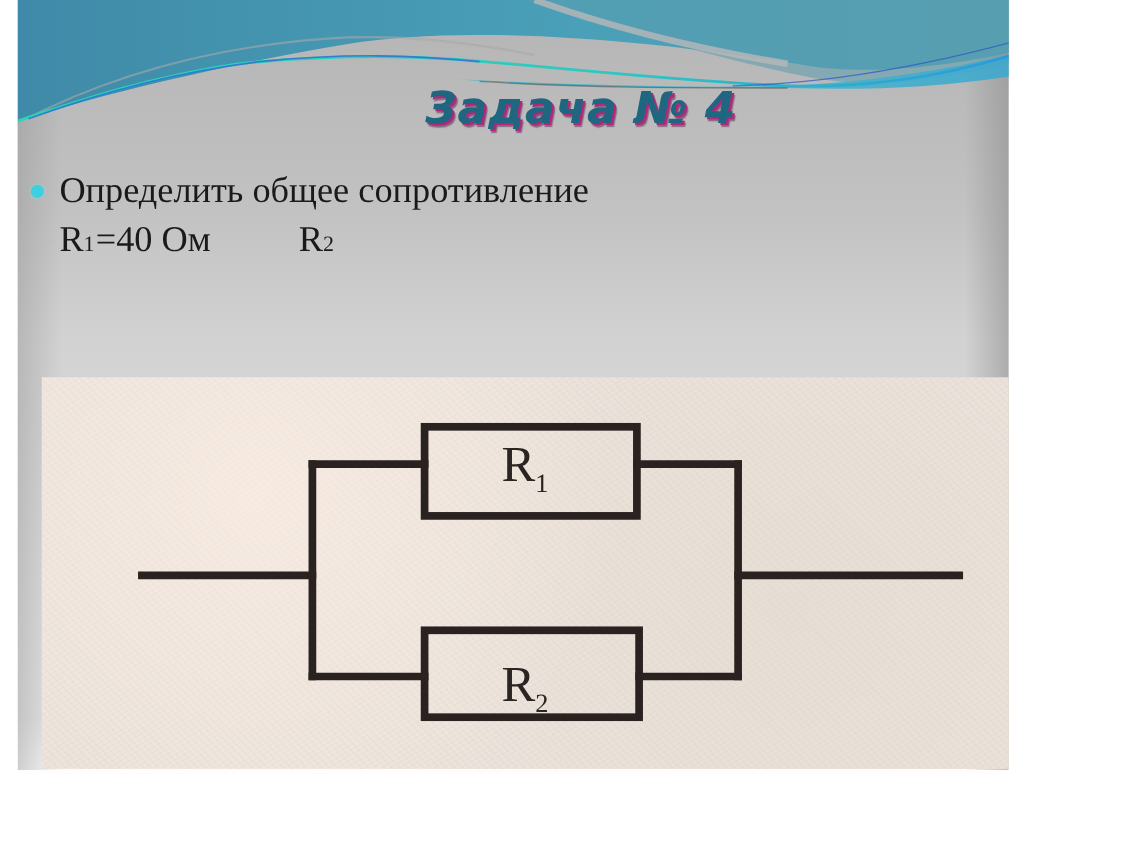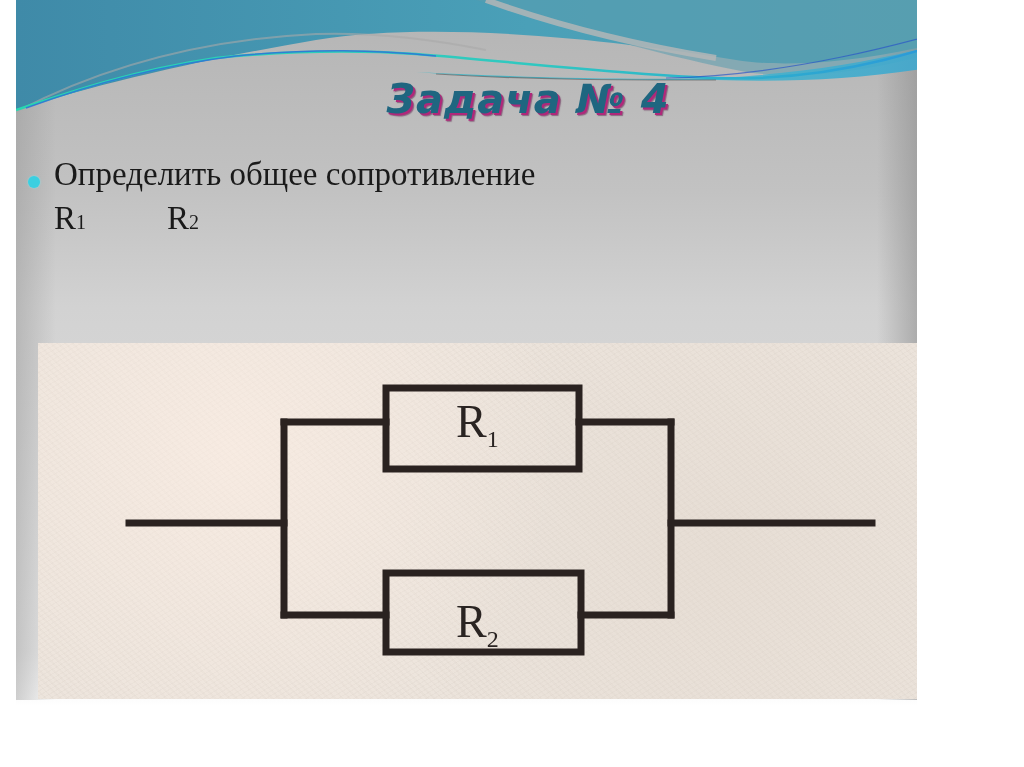--- a/index.html
+++ b/index.html
@@ -21,21 +21,21 @@
   .side-shade.right { right: 0; background: linear-gradient(270deg, rgba(140,140,140,0.55), rgba(140,140,140,0)); }
   .wave-svg { position: absolute; left: 0; top: 0; }
   .title {
     position: absolute; left: 0; top: 76px; width: 1024px; text-align: center;
     font-family: "DejaVu Sans", sans-serif; font-weight: bold; font-style: italic;
     font-size: 40px; letter-spacing: 1px;
     color: #1f6680;
     text-shadow: 2px 2px 0 #b0287a, 3px 3px 1px rgba(90,20,70,0.5);
   }
   .bullet-row {
-    position: absolute; left: 12px; top: 152px; display: flex; align-items: center;
+    position: absolute; left: 12px; top: 152px; display: flex; align-items: flex-start;
   }
   .bullet-dot {
     width: 12px; height: 12px; border-radius: 50%; background: #3ccfe0;
     margin-top: 16px; margin-right: 14px; box-shadow: 0 0 2px #7fe6f0;
   }
   .bullet-text {
     font-family: "Liberation Serif", serif; font-size: 33px; line-height: 44px; color: #1a1a1a;
   }
   .values-row {
     position: absolute; left: 38px; top: 196px; display: flex;
@@ -105,20 +105,21 @@
 
   <div class="bullet-row">
     <span class="bullet-dot"></span>
     <span class="bullet-text">Определить общее сопротивление</span>
   </div>
 
   <div class="values-row">
     <span class="value-item">
       <span>R</span>
         <sub>1</sub>
+        <span>=40 Ом</span>
     </span>
     <span class="value-item second">
       <span>R</span>
         <sub>2</sub>
     </span>
   </div>
 
   <div class="photo">
     <svg class="circuit-svg" width="972" height="356" viewBox="0 0 972 356">
       <g stroke="#2a2220" stroke-width="7" fill="none" stroke-linecap="square">

